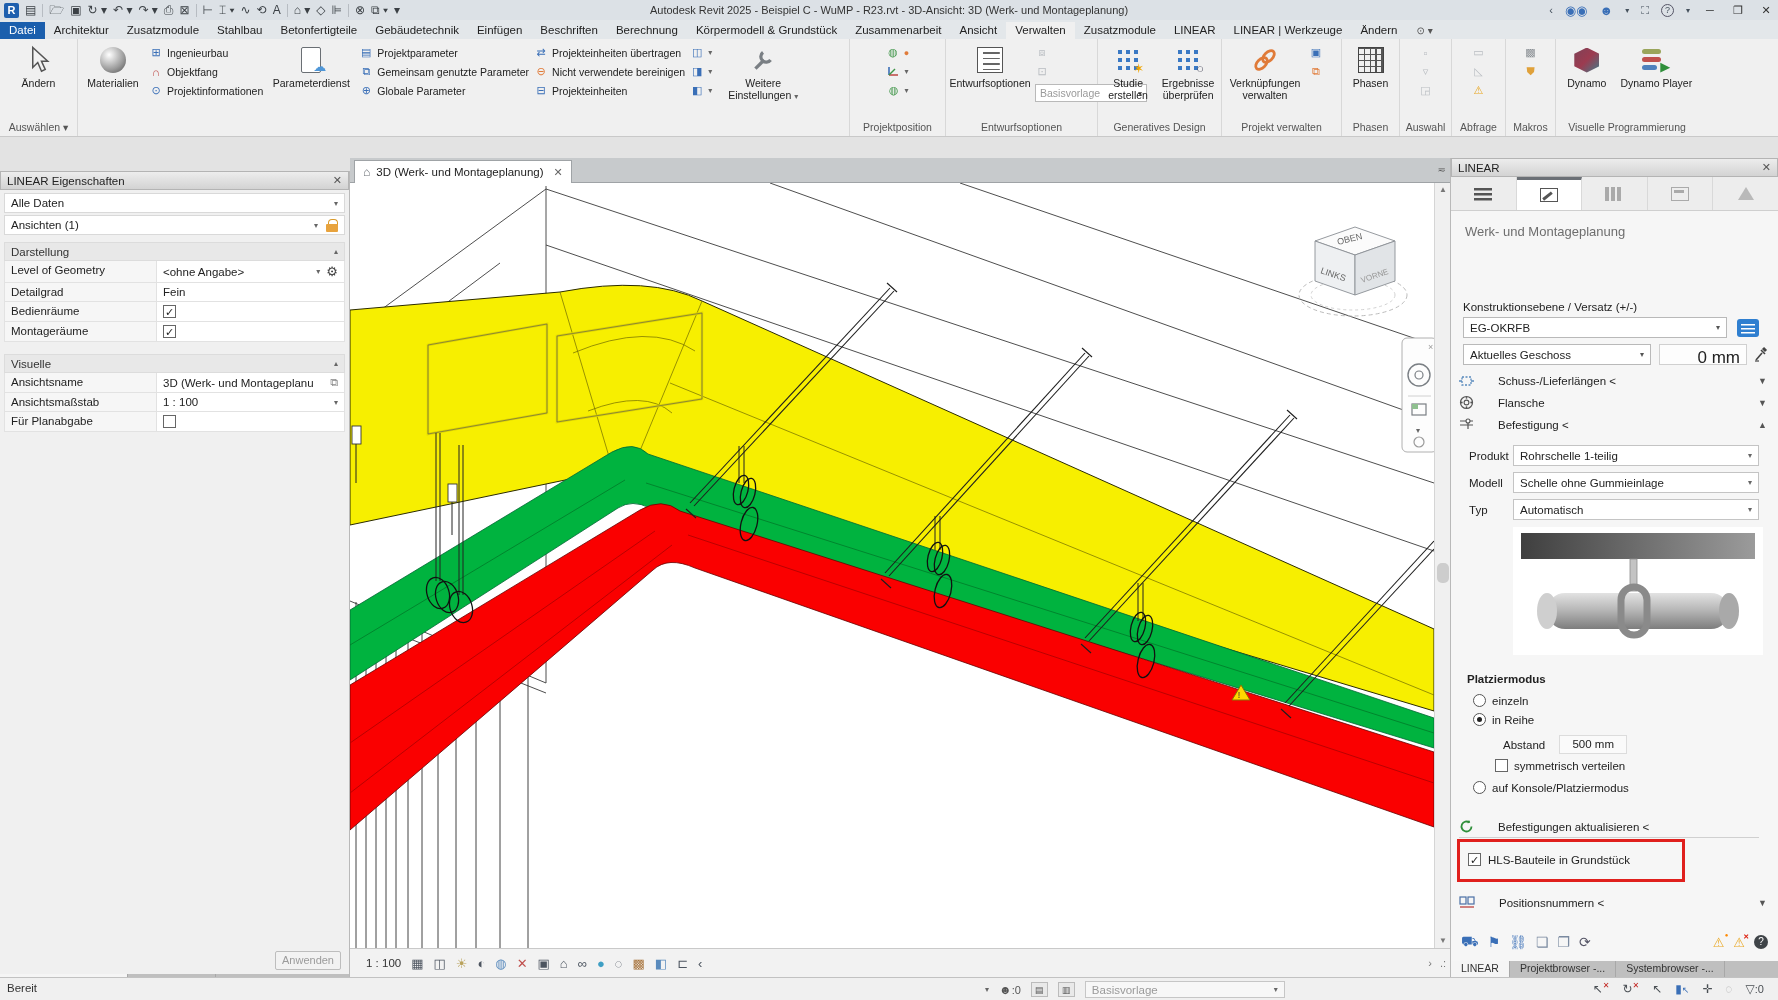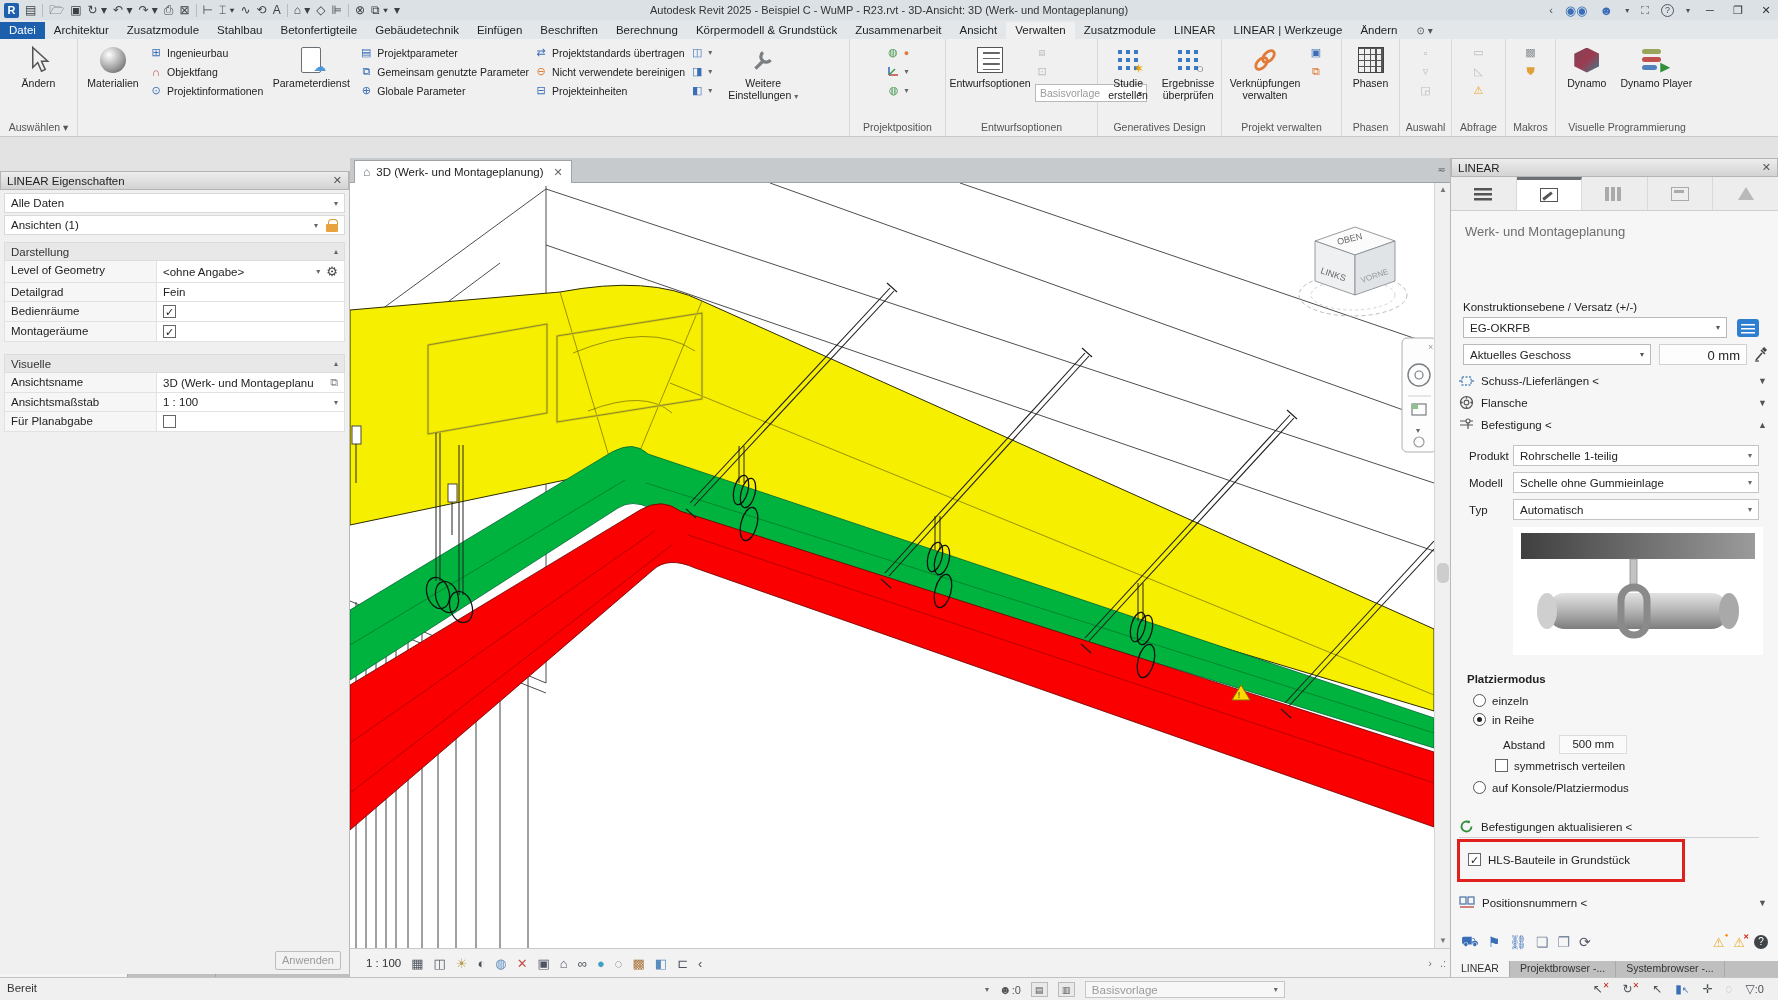--- a/index.html
+++ b/index.html
@@ -91,22 +91,22 @@
   .rpanel { position:absolute; left:1450px; top:21px; width:328px; height:819px; background:#f6f6f6; border-left:1px solid #b9b9b9; }
   .rtabs { position:absolute; left:0; top:19px; width:100%; height:34px; display:flex; background:#ededed; border-bottom:1px solid #cfcfcf; }
   .rt { flex:1; display:flex; align-items:center; justify-content:center; border-right:1px solid #d9d9d9; }
   .rt.on { background:#fff; border-top:3px solid #6b7076; }
   .rpc { position:absolute; left:0; top:53px; width:100%; height:717px; font-size:11.5px; color:#222; }
   .rtitle { position:absolute; left:14px; top:13px; font-size:13px; color:#6e6e6e; }
   .rlabel { position:absolute; left:12px; font-size:11.5px; color:#222; }
   .combo { position:absolute; height:21px; border:1px solid #b9b9b9; background:#fff; display:flex; align-items:center; justify-content:space-between; padding:0 6px; font-size:11.5px; color:#222; }
   .combo .dd { font-size:8px; color:#555; }
   .layeric { position:absolute; width:22px; height:18px; background:#2f7fd0; border-radius:3px; background-image:linear-gradient(#fff 0 0),linear-gradient(#fff 0 0),linear-gradient(#fff 0 0); background-size:14px 1.5px; background-repeat:no-repeat; background-position:4px 5px,4px 9px,4px 13px; }
-  .numbox { position:absolute; height:21px; border:1px solid #d0d0d0; background:#fdfdfd; text-align:right; padding:3px 6px 0 0; font-size:13px; }
-  .secrow { position:absolute; left:8px; width:312px; height:19px; display:flex; align-items:center; gap:7px; font-size:11.5px; color:#222; }
+  .numbox { position:absolute; height:21px; border:1px solid #d0d0d0; background:#fdfdfd; text-align:right; padding:3px 6px 0 0; font-size:17px; }
+  .secrow { position:absolute; left:8px; width:312px; height:19px; display:flex; align-items:center; gap:24px; font-size:11.5px; color:#222; }
   .secrow .arr { position:absolute; right:4px; font-size:9px; color:#555; }
   .frow { position:absolute; left:18px; width:300px; display:flex; align-items:center; }
   .frow .fl { width:44px; color:#222; }
   .fcombo { flex:1; height:21px; border:1px solid #c4c4c4; background:#fff; display:flex; align-items:center; justify-content:space-between; padding:0 6px; margin-right:10px; }
   .radio { width:13px; height:13px; border:1.5px solid #555; border-radius:50%; background:#fff; position:relative; margin-right:6px; flex:none; }
   .radio.on:after { content:""; position:absolute; left:2.5px; top:2.5px; width:5px; height:5px; border-radius:50%; background:#222; }
   .inline { position:absolute; display:flex; align-items:center; }
   .inpbox { width:68px; height:19px; background:#fafafa; border:1px solid #dcdcdc; text-align:center; font-size:11.5px; padding-top:2px; }
   .redbox { position:absolute; left:6px; top:628px; width:228px; height:43px; border:3px solid #e0201d; background:#f6f6f6; }
   .iconrow { position:absolute; left:0; top:770px; width:100%; height:28px; display:flex; align-items:center; gap:9px; padding:0 10px; font-size:14px; }
@@ -257,21 +257,21 @@
               <span>Gemeinsam genutzte Parameter</span>
             </div>
           <div class="rsmall">
               <span class="ric i-blue">⊕</span>
               <span>Globale  Parameter</span>
             </div>
         </div>
         <div class="rcol">
           <div class="rsmall">
               <span class="ric i-blue">⇄</span>
-              <span>Projektstandards übertragen</span>
+              <span>Projekteinheiten übertragen</span>
             </div>
           <div class="rsmall">
               <span class="ric i-orange">⊖</span>
               <span>Nicht verwendete bereinigen</span>
             </div>
           <div class="rsmall">
               <span class="ric i-blue">⊟</span>
               <span>Projekteinheiten</span>
             </div>
         </div>

